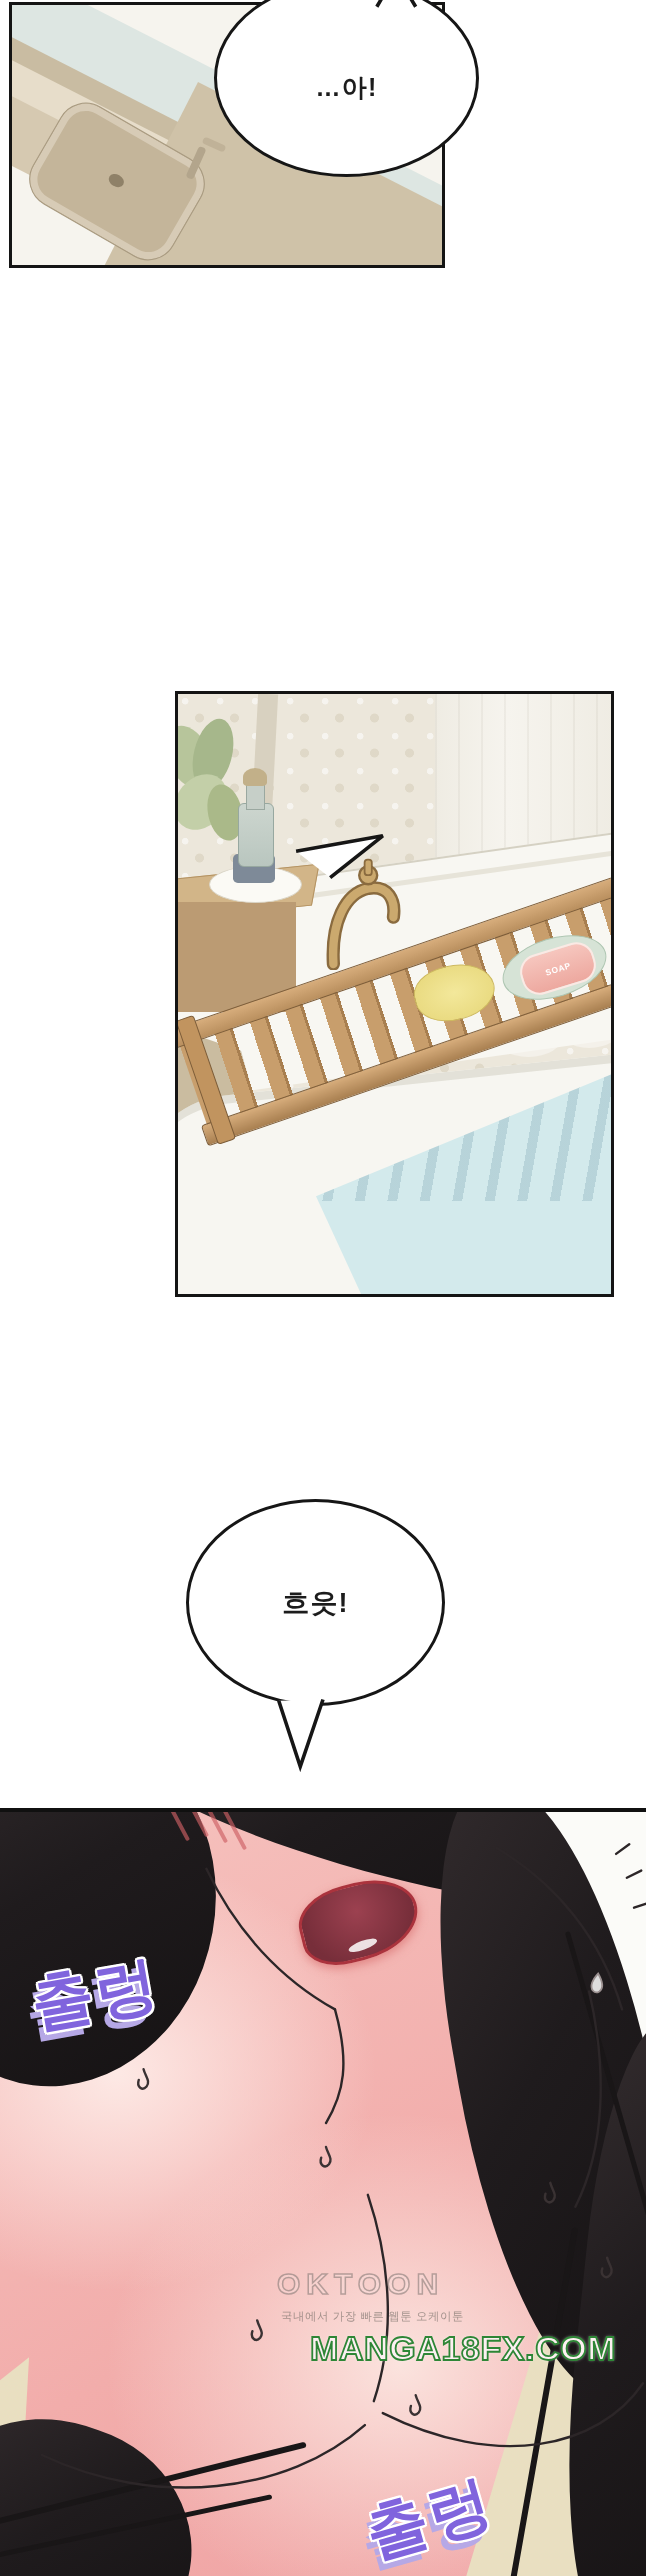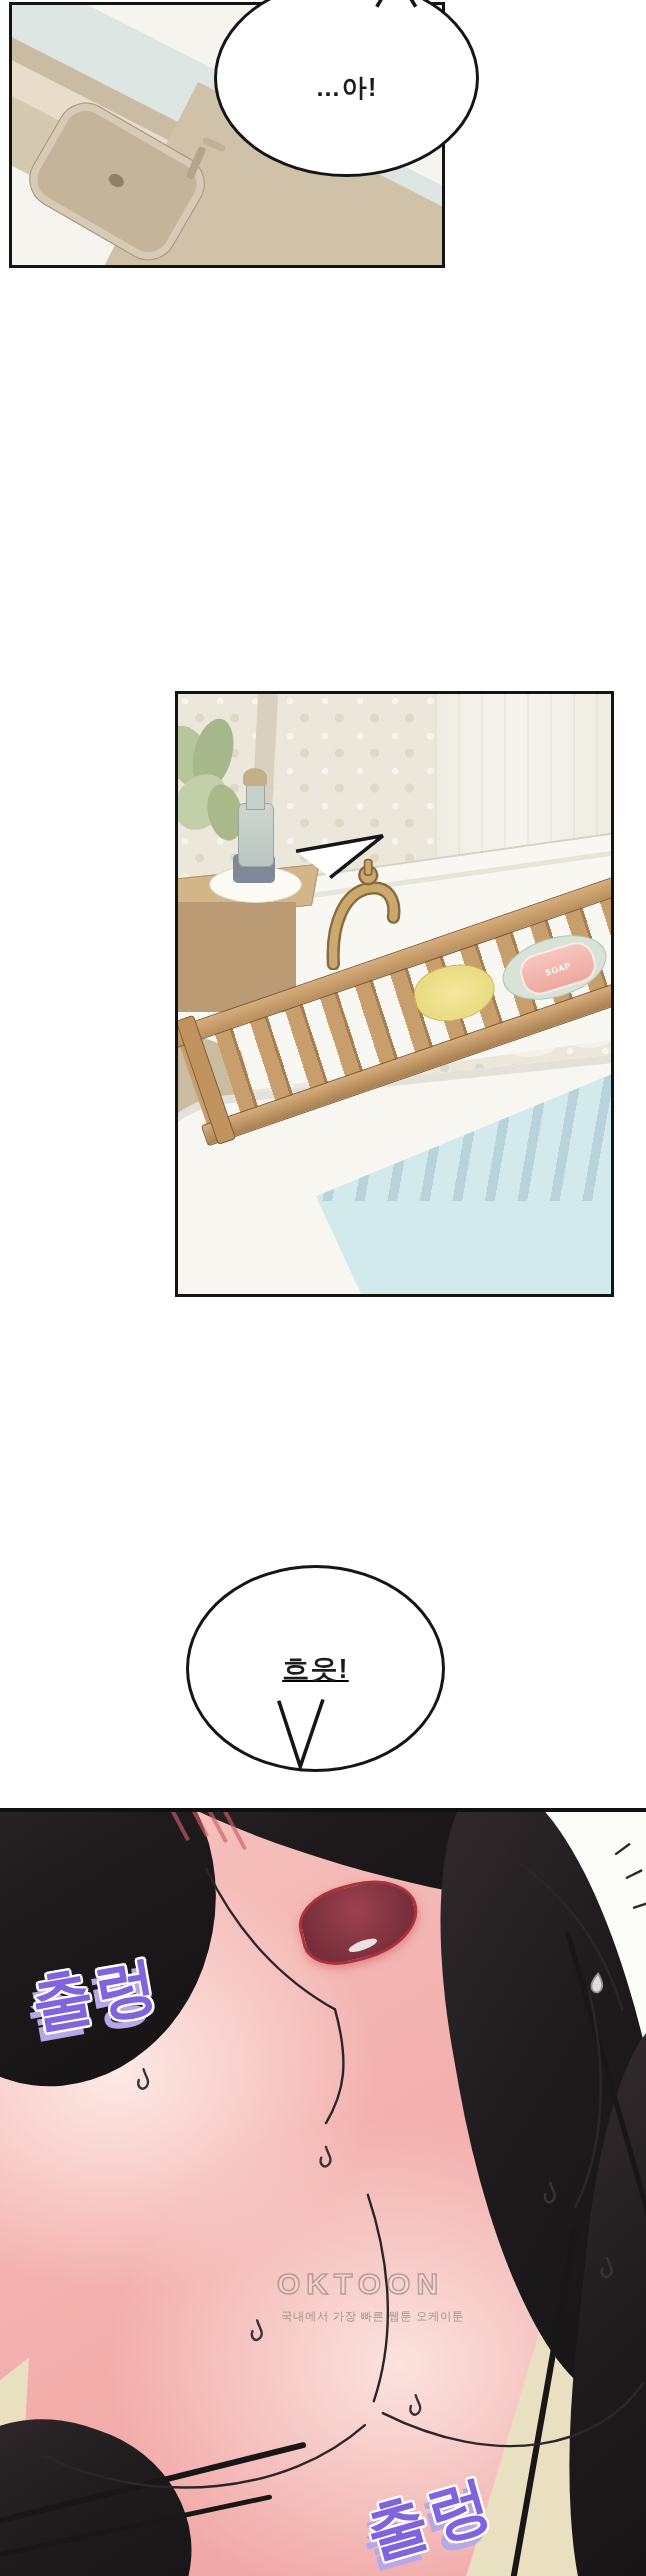--- a/index.html
+++ b/index.html
@@ -14,21 +14,21 @@
   
   .band{height:36px;width:688px;left:-36px;transform:rotate(27deg);}
   
   .bubble{position:absolute;background:#fff;border:3.6px solid #161616;border-radius:50%;
           display:flex;align-items:center;justify-content:center;box-sizing:border-box;z-index:40;}
   .bubble span{color:#1c1c1c;font-weight:600;letter-spacing:1.2px;}
   #bubble1{left:214px;top:-21px;width:265px;height:198px;}
   #bubble1 span{font-size:25px;padding-top:18px;}
   #bubble2{left:99px;top:800px;width:281px;height:262px;}
   #bubble2 span{font-size:28px;}
-  #bubble3{left:186px;top:1565px;width:259px;height:207px;text-decoration:underline;}
+  #bubble3{left:186px;top:1499px;width:259px;height:207px;}
   #bubble3 span{font-size:27px;}
   #tails{left:0;top:0;z-index:41;pointer-events:none;}
   
   .leaf{border-radius:50%;background:#b7c59b;}
   .scallop{background:#f4f1ea;border-radius:50%;}
   
   .hair{background:linear-gradient(130deg,#332c2e 0%,#1f1b1d 45%,#151213 100%);}
   .blushline{position:absolute;width:51px;height:3.6px;background:rgba(205,95,100,.65);border-radius:1.8px;transform:rotate(62deg);}
   .sfx{position:absolute;font-weight:bold;font-size:62px;line-height:1;letter-spacing:2.4px;z-index:30;}
   .sfx .shadow{position:absolute;left:-7.2px;top:8.4px;color:#b6a8e6;}
@@ -159,20 +159,21 @@
       <div class="a" style="left:40px;top:55px;width:30px;height:9px;background:rgba(255,255,255,.85);border-radius:50%;transform:rotate(-6deg);"></div>
     </div>
 
     <div class="sfx" style="left:31px;top:151px;transform:rotate(-10deg);">
       <span class="shadow">출렁</span>
       <span class="main">출렁</span>
     </div>
 
     <div class="wm-brand" style="left:277px;top:455px;">OKTOON</div>
     <div class="wm-tag" style="left:281px;top:497px;">국내에서 가장 빠른 웹툰 오케이툰</div>
+    <div class="wm-site" style="left:310px;top:517px;">MANGA18FX.COM</div>
 
     <div class="sfx" style="left:365px;top:675px;transform:rotate(-16deg);">
       <span class="shadow">출렁</span>
       <span class="main">출렁</span>
     </div>
   </div>
 
   <div class="bubble" id="bubble1">
     <span>…아!</span>
   </div>

